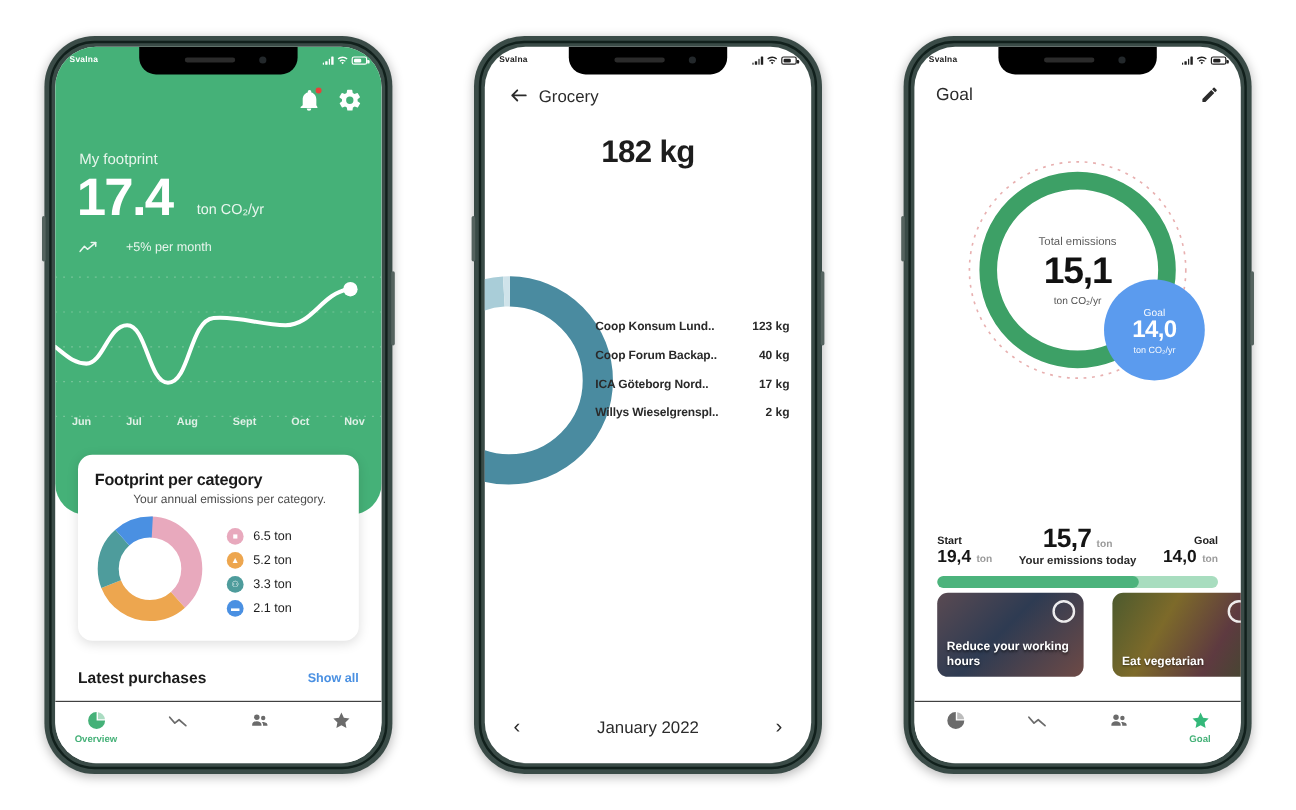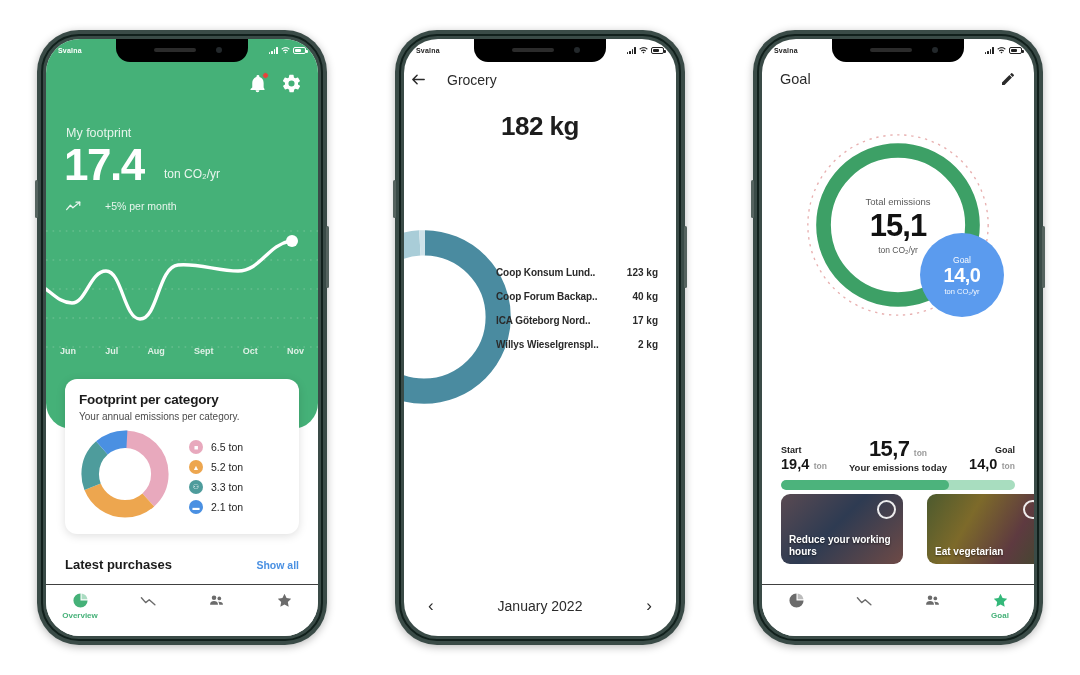--- a/index.html
+++ b/index.html
@@ -104,21 +104,21 @@
     color: #dff0e6; font-size: 9px; font-weight: 600;
   }
   .card {
     position: absolute; left: 19px; right: 19px; top: 340px;
     background: #fff; border-radius: 12px;
     box-shadow: 0 2px 10px rgba(0,0,0,.13);
     padding: 13px 14px 14px;
     z-index: 3;
   }
   .card h3 { font-size: 13.5px; color: #1b1b1b; font-weight: 700; letter-spacing: -.2px; }
-  .card p.sub { font-size: 10px; color: #4c4c4c; margin-top: 4px; }
+  .card p.sub { font-size: 10px; color: #4c4c4c; margin-top: 4px; margin-left: 32px; }
   .cat-row { display: flex; align-items: flex-end; margin-top: 6px; }
   .legend { flex: 1; padding-left: 18px; }
   .legend-item { display: flex; align-items: center; gap: 8px; margin: 6px 0; }
   .lg-dot { width: 14px; height: 14px; border-radius: 50%; display:flex; align-items:center; justify-content:center; font-size:7px; color:#fff; }
   .lg-txt { font-size: 10.5px; color: #1f1f1f; }
   .p1-latest {
     position: absolute; left: 19px; right: 19px; top: 518px;
     display: flex; align-items: center; justify-content: space-between;
   }
   .p1-latest .t { font-size: 13px; font-weight: 700; color: #1b1b1b; }
@@ -128,21 +128,21 @@
   .tabbar {
     position: absolute; bottom: 0; left: 0; right: 0; height: 52px;
     background: #fff; border-top: 1px solid #404040;
     display: flex; align-items: flex-start; padding-top: 7px;
     z-index: 4;
   }
   .tab { flex: 1; display: flex; flex-direction: column; align-items: center; gap: 2px; }
   .tab .tl { font-size: 8px; font-weight: 600; color: #45b178; }
 
   
-  .p2-top { position: absolute; top: 32px; left: 0; right: 0; display:flex; align-items:center; padding: 0 6px; gap: 20px; }
+  .p2-top { position: absolute; top: 32px; left: 0; right: 0; display:flex; align-items:center; padding: 0 20px; gap: 8px; }
   .p2-title { font-size: 14px; color: #2b2b2b; font-weight: 500; }
   .p2-total { position: absolute; top: 72px; left: 0; right: 0; text-align: center; font-size: 26px; font-weight: 600; color: #1d1d1d; letter-spacing: -.5px; }
   .p2-donut { position: absolute; left: -78px; top: 180px; width: 196px; height: 196px; }
   .p2-list { position: absolute; left: 92px; right: 18px; top: 228px; }
   .p2-li { display: flex; justify-content: space-between; align-items: baseline; margin-bottom: 13px; }
   .p2-li .nm { font-size: 10px; font-weight: 700; color: #2a2a2a; letter-spacing: -.1px; }
   .p2-li .vl { font-size: 10px; font-weight: 600; color: #2a2a2a; }
   .p2-month {
     position: absolute; left: 0; right: 0; bottom: 22px;
     display: flex; align-items: center; justify-content: space-between;

